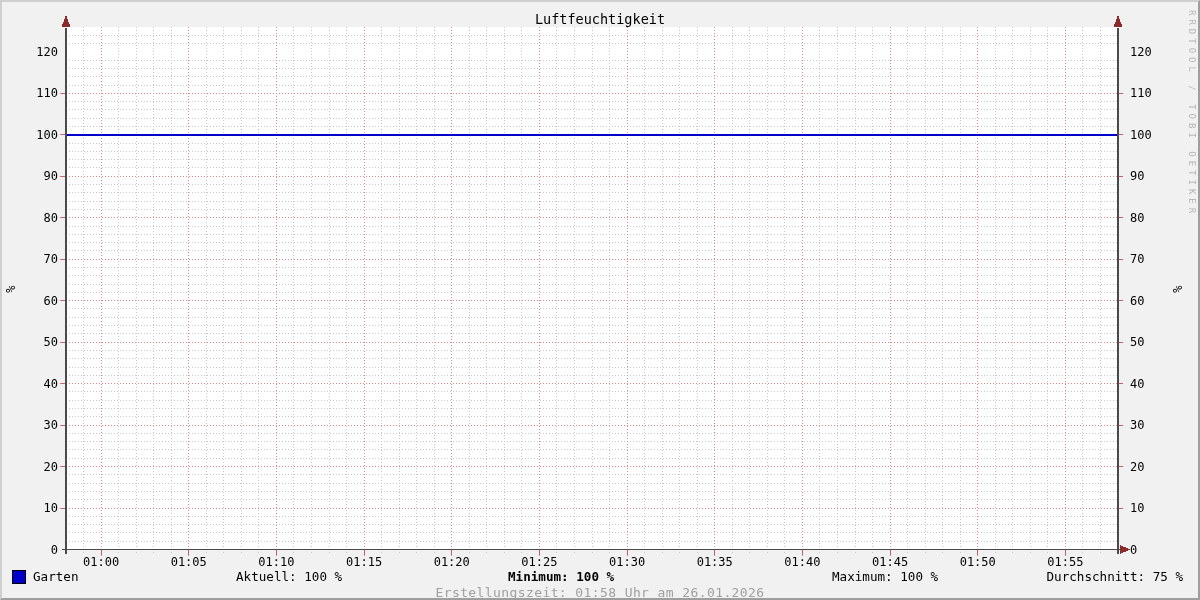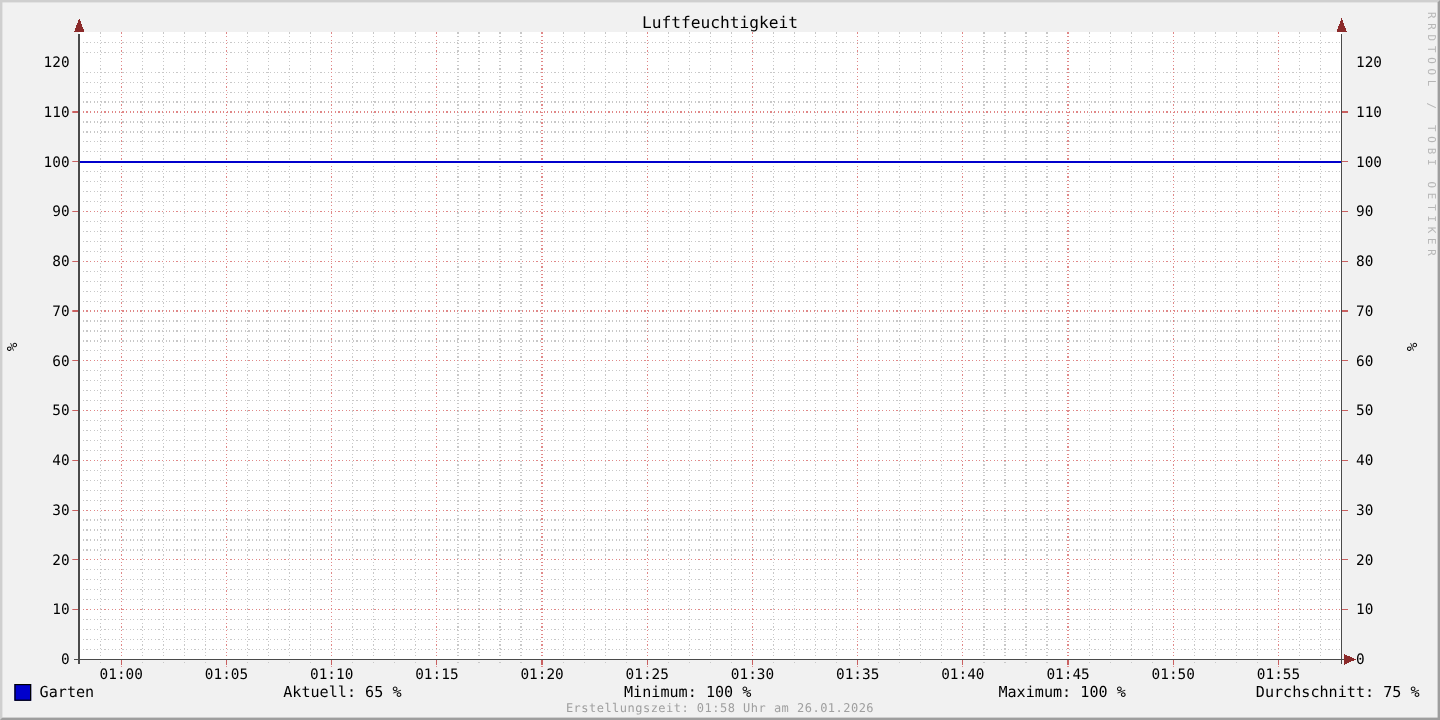--- a/index.html
+++ b/index.html
@@ -34,26 +34,26 @@
   .legend-row{
     position:absolute;top:566px;left:0;width:100%;height:17px;
     font-size:12.6px;color:#000;text-align:center;
   }
   .swatch{
     position:absolute;left:10px;top:2px;width:12px;height:12px;
     border:1px solid #000;
   }
   .series-label{position:absolute;left:31px;top:1px;}
   .stat-0{position:absolute;left:234px;top:1px;}
-  .stat-1{position:absolute;left:518px;top:1px;}
+  .stat-1{position:absolute;left:506px;top:1px;font-weight:bold;}
   .stat-2{position:absolute;left:782px;top:1px;margin-left:48px;}
   .stat-3{position:absolute;right:15px;top:1px;}
   .footer{
     position:absolute;top:583px;left:0;width:100%;
-    text-align:center;font-size:10px;color:#9f9f9f;
+    text-align:center;font-size:13px;color:#9f9f9f;
     letter-spacing:0.4px;
   }
 </style>
 </head>
 <body>
 
 <div class="frame">
 
   <div class="title">Luftfeuchtigkeit</div>
 
@@ -275,21 +275,21 @@
     </svg>
 
   <div class="ylab ylab-left">%</div>
   <div class="ylab ylab-right">%</div>
 
   <div class="watermark">RRDTOOL / TOBI OETIKER</div>
 
   <div class="legend-row">
     <span class="swatch" style="background-color:#0000cc"></span>
     <span class="series-label">Garten</span>
-    <span class="stat-0">Aktuell: 65 %</span>
+    <span class="stat-0">Aktuell: 100 %</span>
     <span class="stat-1">Minimum: 100 %</span>
     <span class="stat-2">Maximum: 100 %</span>
     <span class="stat-3">Durchschnitt: 75 %</span>
   </div>
 
   <div class="footer">Erstellungszeit: 01:58 Uhr am 26.01.2026</div>
 
 </div>
 
 </body></html>

